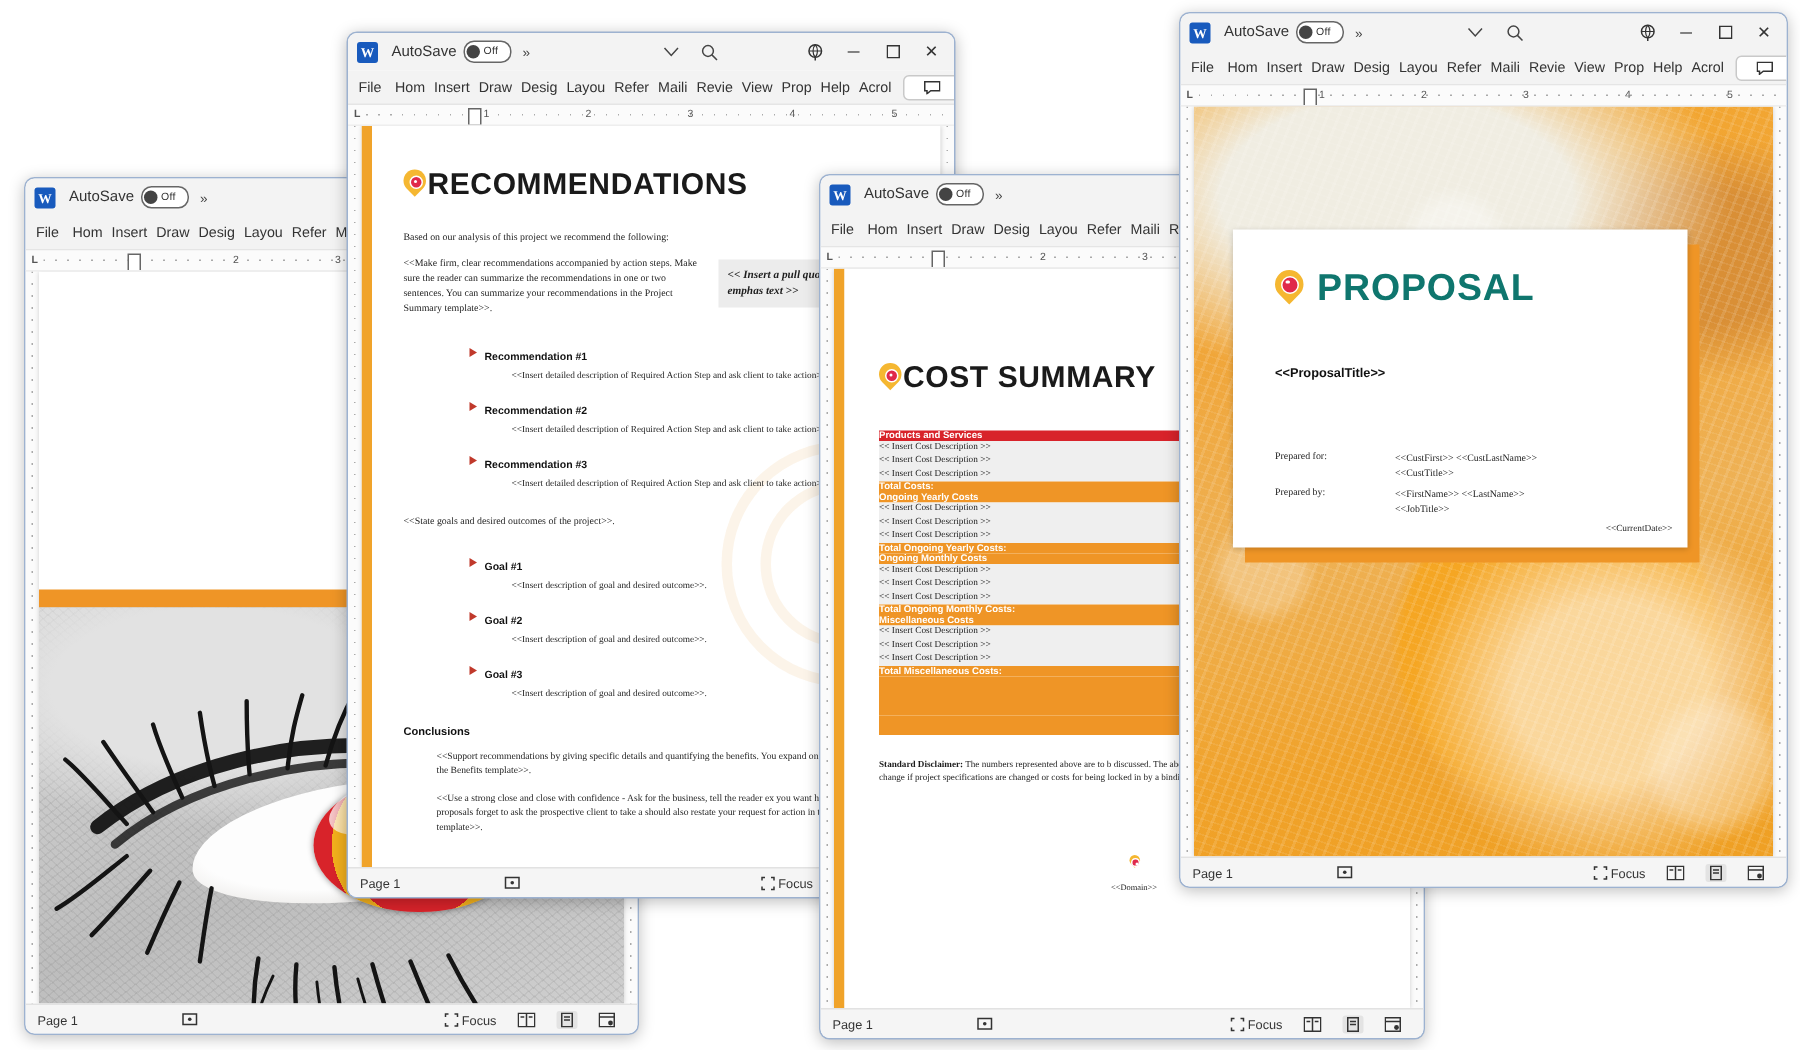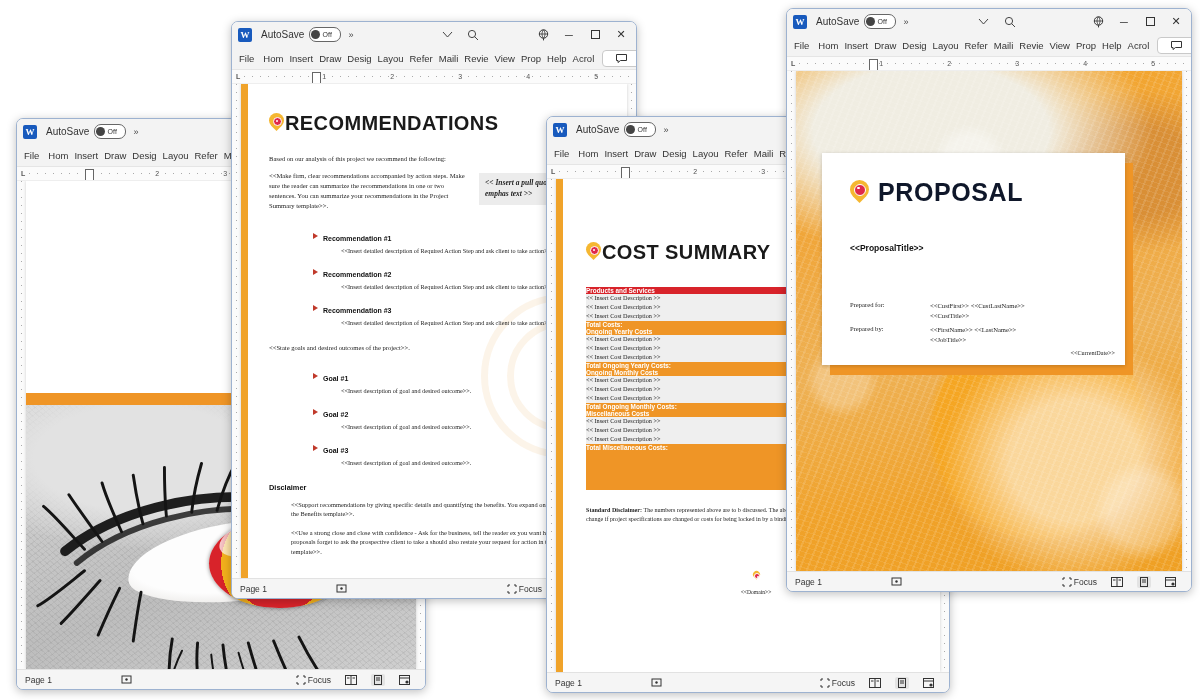--- a/index.html
+++ b/index.html
@@ -508,21 +508,21 @@
             <div style="margin-left:44px;margin-bottom:2px;"><span class="rec-bullet"></span><span style="font-size:7px;font-weight:bold;color:#111;">Goal #1</span></div>
             <div class="body-ser" style="font-size:6.2px;margin-left:72px;margin-bottom:9px;">&lt;&lt;Insert description of goal and desired outcome&gt;&gt;.</div>
 
             <div style="margin-left:44px;margin-bottom:2px;"><span class="rec-bullet"></span><span style="font-size:7px;font-weight:bold;color:#111;">Goal #2</span></div>
             <div class="body-ser" style="font-size:6.2px;margin-left:72px;margin-bottom:9px;">&lt;&lt;Insert description of goal and desired outcome&gt;&gt;.</div>
 
             <div style="margin-left:44px;margin-bottom:2px;"><span class="rec-bullet"></span><span style="font-size:7px;font-weight:bold;color:#111;">Goal #3</span></div>
             <div class="body-ser" style="font-size:6.2px;margin-left:72px;">&lt;&lt;Insert description of goal and desired outcome&gt;&gt;.</div>
           </div>
 
-          <div style="font-size:7.4px;font-weight:bold;color:#111;margin-top:17px;">Disclaimer</div>
+          <div style="font-size:7.4px;font-weight:bold;color:#111;margin-top:17px;">Conclusions</div>
           <div class="body-ser" style="font-size:6.4px;margin-top:8px;margin-left:22px;line-height:1.5;">&lt;&lt;Support recommendations by giving specific details and quantifying the benefits.  You expand on the benefits by adding the Benefits template&gt;&gt;.</div>
           <div class="body-ser" style="font-size:6.4px;margin-top:9px;margin-left:22px;line-height:1.5;">&lt;&lt;Use a strong close and close with confidence - Ask for the business, tell the reader ex you want him or her to do.  Many proposals forget to ask the prospective client to take a should also restate your request for action in the Project Summary template&gt;&gt;.</div>
 
         </div>
       </div>
     </div>
     <div class="rightrule"></div>
   </div>
   <div class="statusbar">
     <div class="sb-page">Page 1</div>
@@ -849,21 +849,21 @@
         <div class="grunge"></div>
 
         <div style="position:absolute;left:34px;top:92px;width:303px;height:212px;background:#ef9526;"></div>
 
         <div class="cover-card" style="left:26px;top:82px;width:303px;height:212px;">
           <div style="position:absolute;left:28px;top:25px;display:flex;align-items:center;gap:9px;">
             <div class="pinicon" style="width:19px;height:26px;">
               <div class="drop" style="width:19px;height:19px;"></div>
               <div class="dot" style="left:4.4px;top:4.4px;width:10px;height:10px;border-width:1.6px;"></div>
             </div>
-            <div style="font-size:25px;font-weight:bold;letter-spacing:.6px;color:#0f172a;">PROPOSAL</div>
+            <div style="font-size:25px;font-weight:bold;letter-spacing:.6px;color:#0f766e;">PROPOSAL</div>
           </div>
           <div style="position:absolute;left:28px;top:90px;font-size:8.5px;font-weight:bold;color:#111;font-family:'Liberation Sans',sans-serif;">&lt;&lt;ProposalTitle&gt;&gt;</div>
 
           <div style="position:absolute;left:28px;top:148px;display:flex;gap:22px;" class="body-ser">
             <div style="font-size:6.6px;width:58px;">Prepared for:</div>
             <div style="font-size:6.6px;line-height:1.55;">
               <div>&lt;&lt;CustFirst&gt;&gt; &lt;&lt;CustLastName&gt;&gt;</div>
               <div>&lt;&lt;CustTitle&gt;&gt;</div>
             </div>
           </div>

